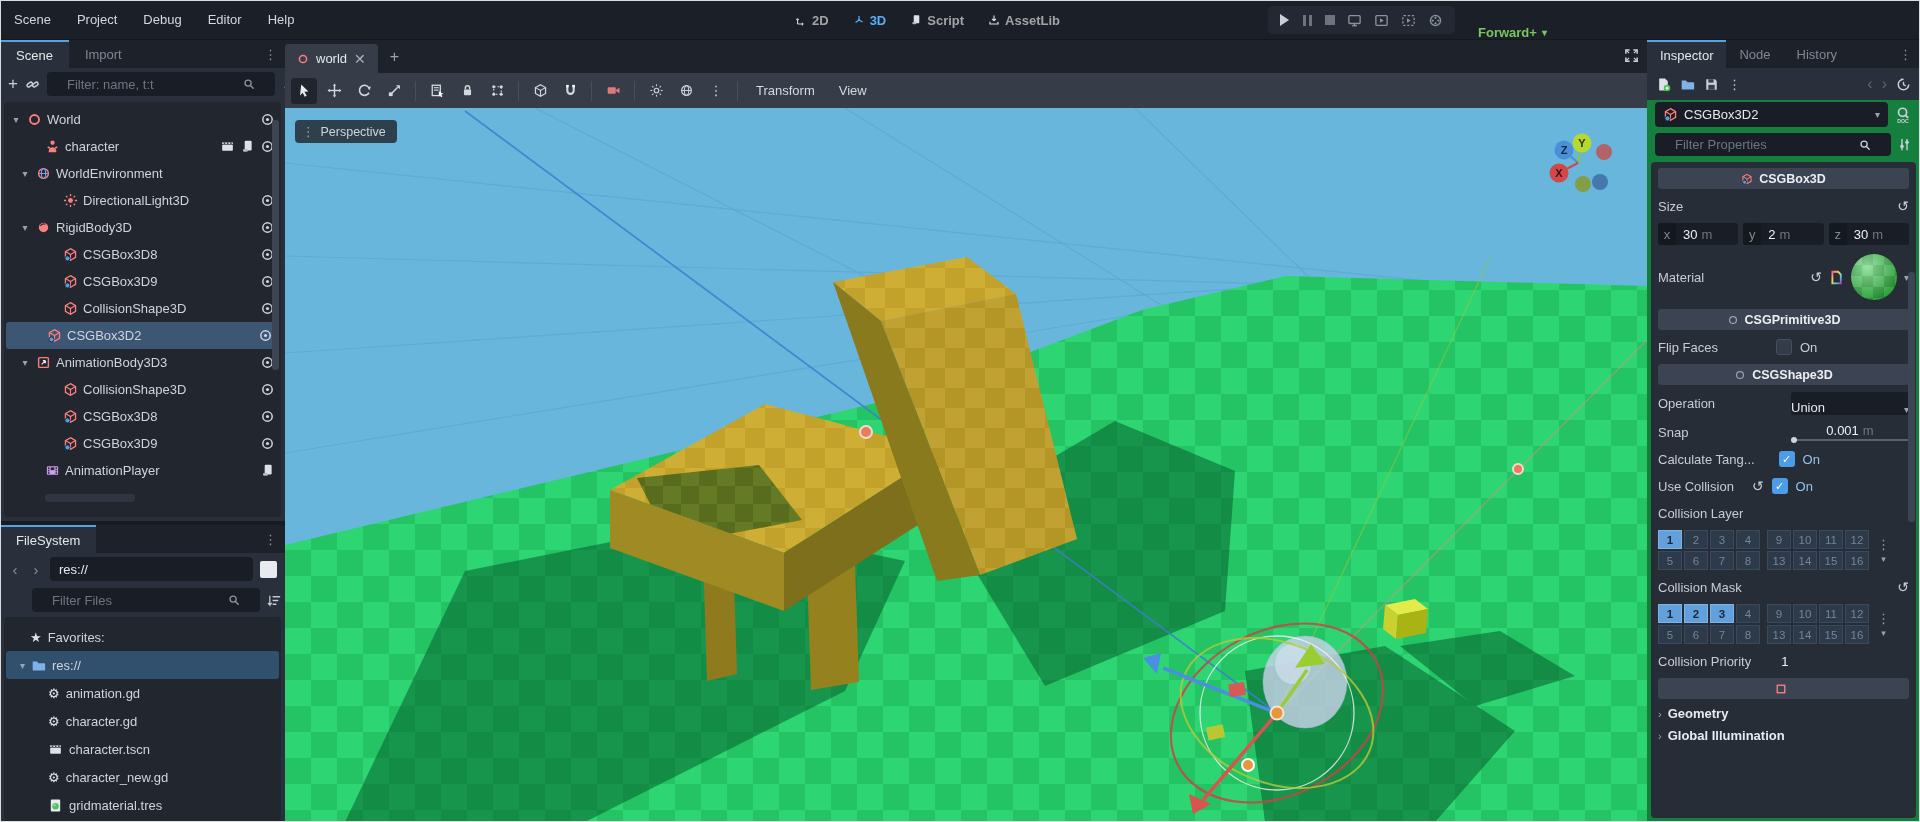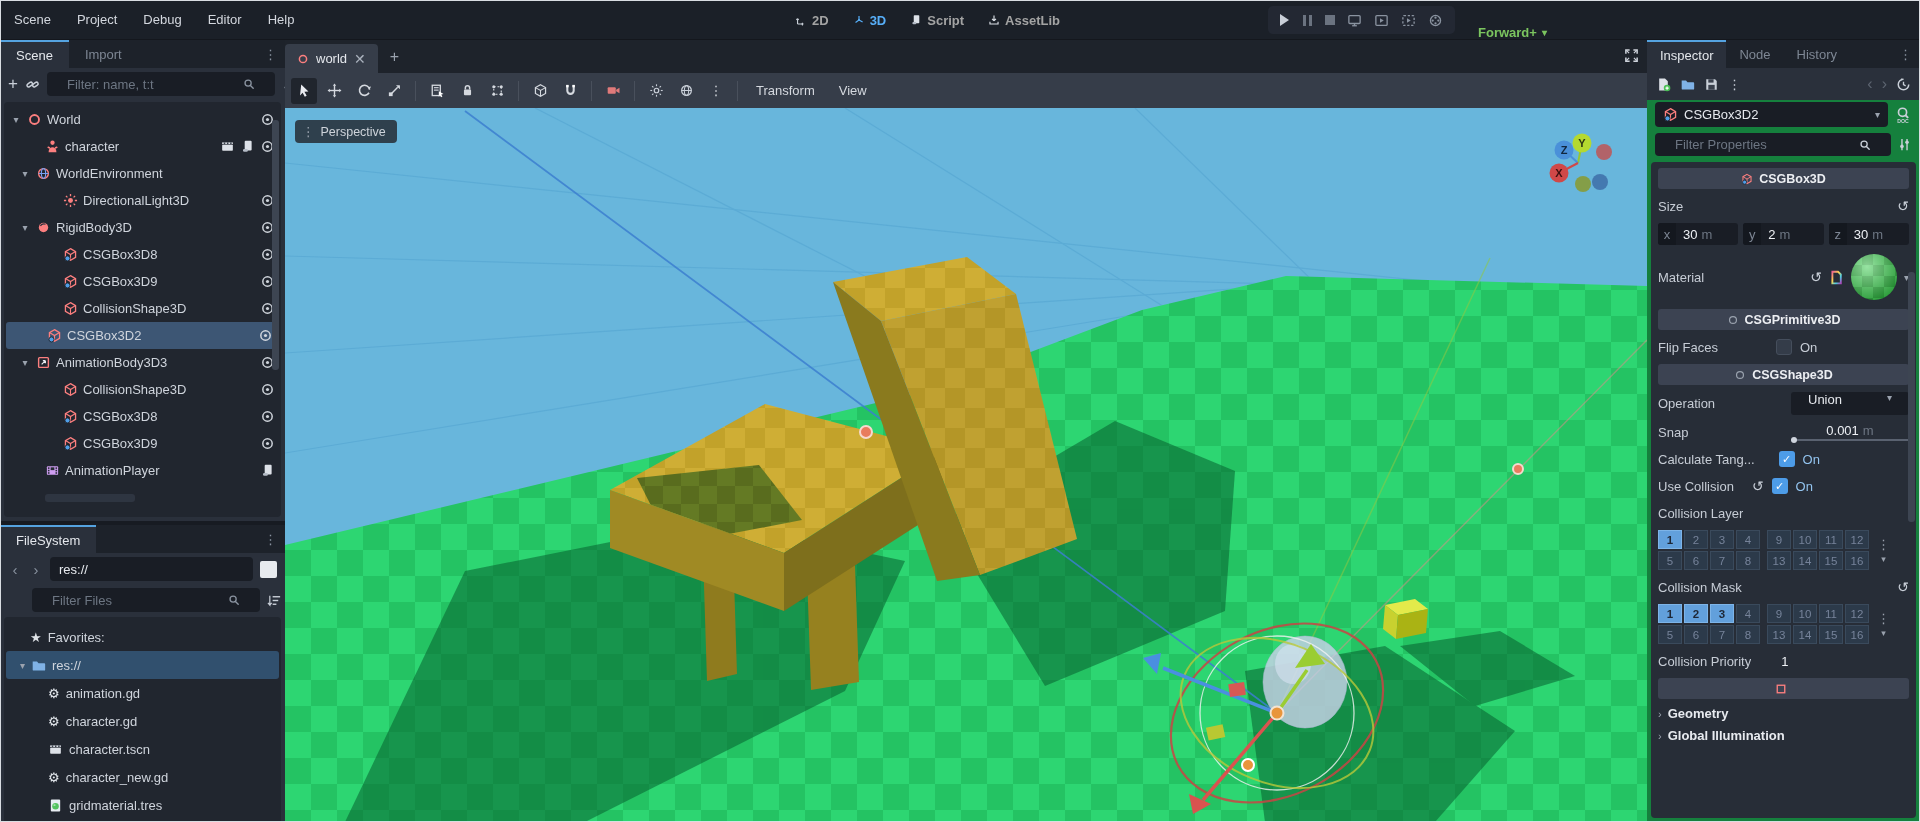--- a/index.html
+++ b/index.html
@@ -91,21 +91,21 @@
   .vec{flex:1;display:flex;align-items:center;background:#191d25;border-radius:3px;height:22px;overflow:hidden;}
   .vec .tag{width:18px;text-align:center;background:#14181f;color:#7d8694;height:100%;display:flex;align-items:center;justify-content:center;}
   .vec .val{padding-left:7px;color:#eef1f5;}
   .vec .unit{margin-left:4px;color:#6d7683;}
   #mat-preview{width:46px;height:46px;border-radius:50%;background:radial-gradient(circle at 35% 28%, rgba(255,255,255,.45), rgba(0,40,0,.28) 78%),repeating-conic-gradient(#2fae41 0% 25%, #43cd57 25% 50%);background-size:auto,22px 22px;}
   .chk{width:16px;height:16px;border-radius:3px;display:flex;align-items:center;justify-content:center;font-size:11px;}
   .chk.on{background:#4d9ce8;color:#fff;}
   .chk.off{background:#343c49;border:1px solid #454e5c;}
   .onlabel{color:#93c4ef;}
   .onlabel.plain{color:#c6ccd5;}
-  .dropdown{margin-left:auto;display:flex;align-items:flex-start;gap:18px;background:#191d25;border-radius:3px;height:23px;padding:0 17px;color:#e6e9ee;min-width:118px;justify-content:space-between;}
+  .dropdown{margin-left:auto;display:flex;align-items:flex-end;gap:18px;background:#191d25;border-radius:3px;height:23px;padding:0 0;color:#e6e9ee;min-width:118px;justify-content:space-between;}
   .dropdown .chev{color:#9aa2ae;font-size:10px;}
   #snapfield{margin-left:auto;width:118px;position:relative;text-align:center;color:#eef1f5;padding-bottom:3px;}
   #snapfield .unit{color:#6d7683;margin-left:4px;}
   #snapfield .track{position:absolute;left:0;right:0;bottom:0;height:2px;background:#5a6270;}
   #snapfield .knob{position:absolute;left:0;bottom:-2px;width:6px;height:6px;background:#cfd4dc;border-radius:50%;}
   .grid-wrap{display:flex;align-items:center;gap:8px;}
   .cgrid{display:flex;flex-direction:column;gap:2px;}
   .cgrow{display:flex;gap:7px;}
   .cggroup{display:flex;gap:2px;}
   .cell{width:24px;height:19px;background:#2c3a4a;border:1px solid #3a4a5c;color:#76839а;color:#76839a;display:flex;align-items:center;justify-content:center;font-size:11.5px;}

